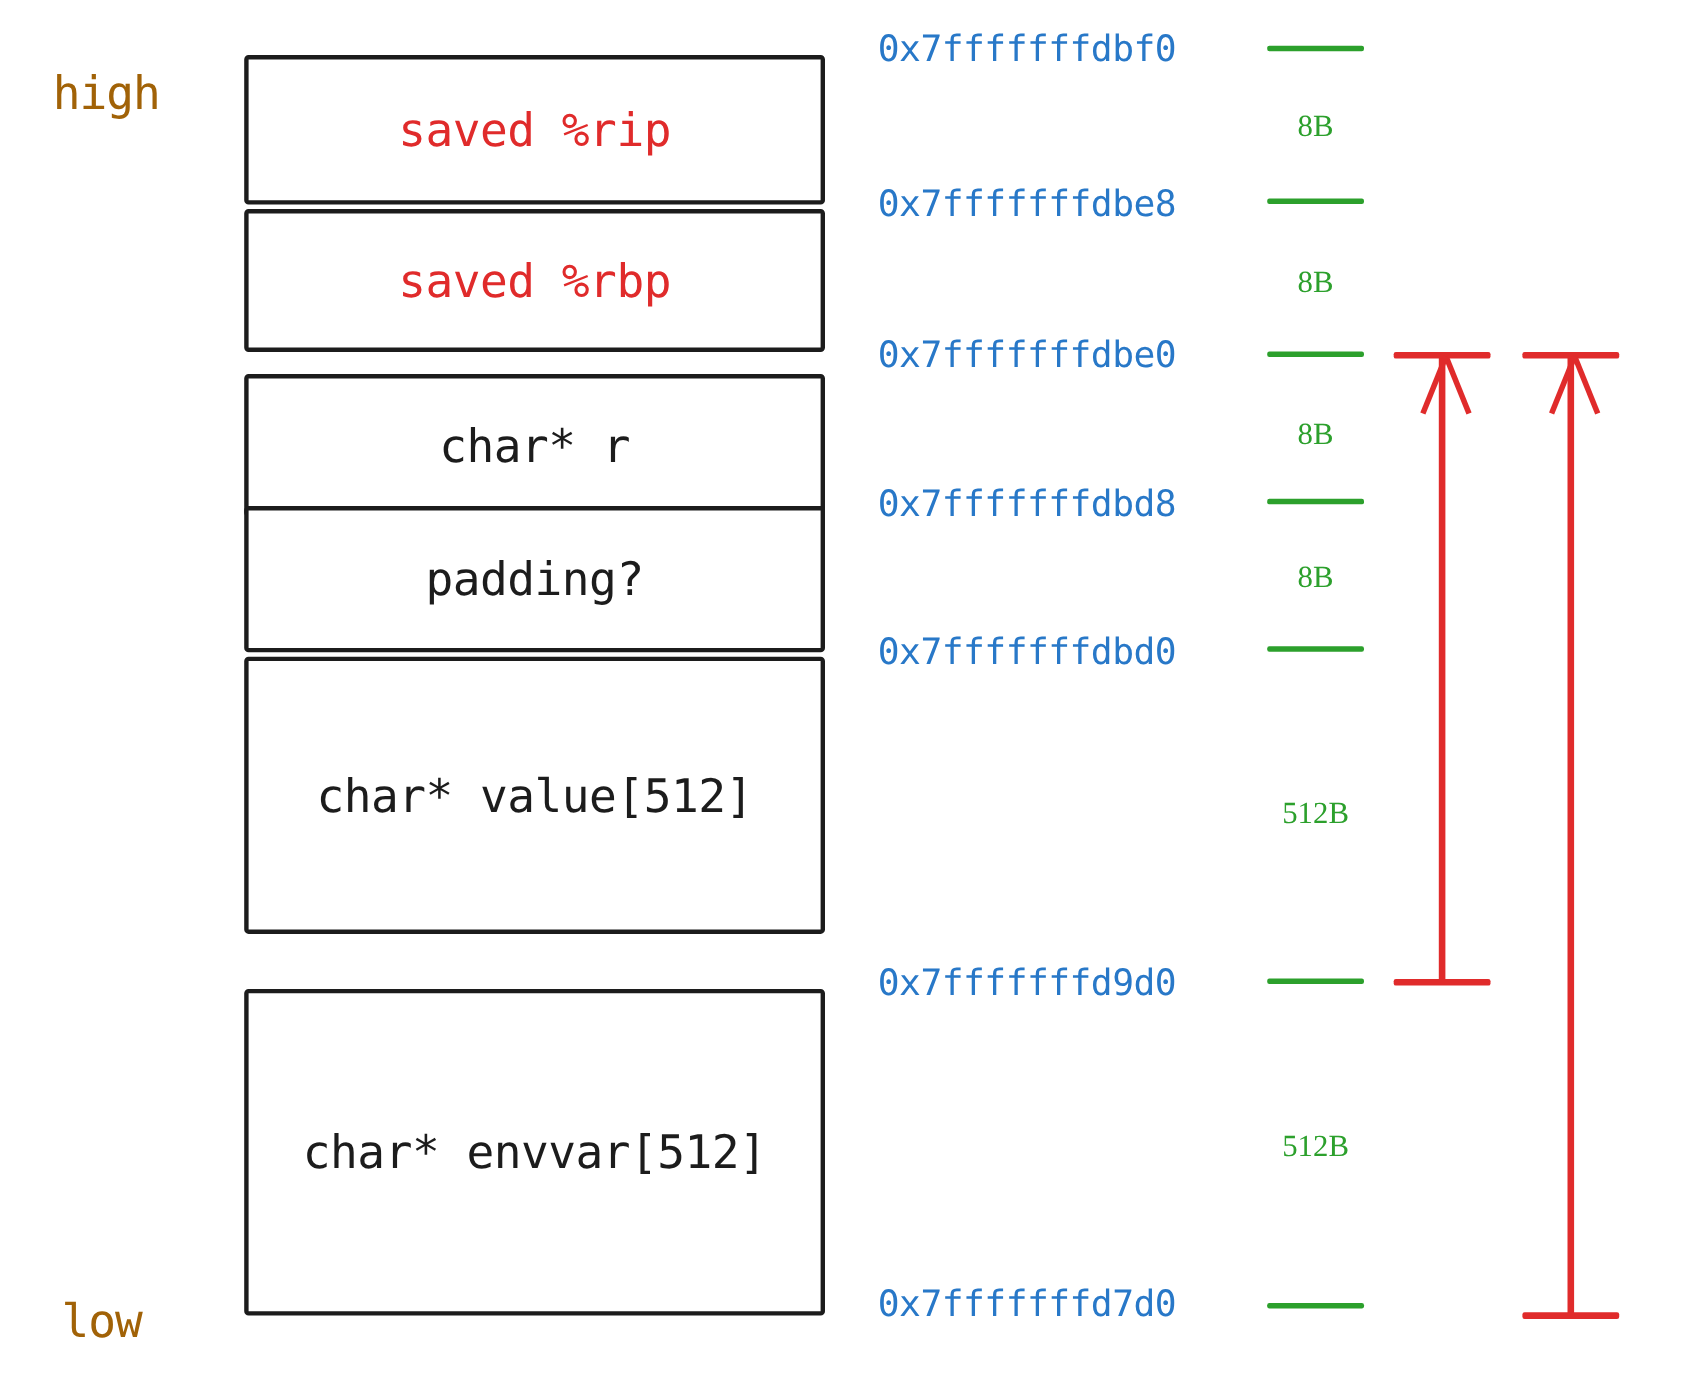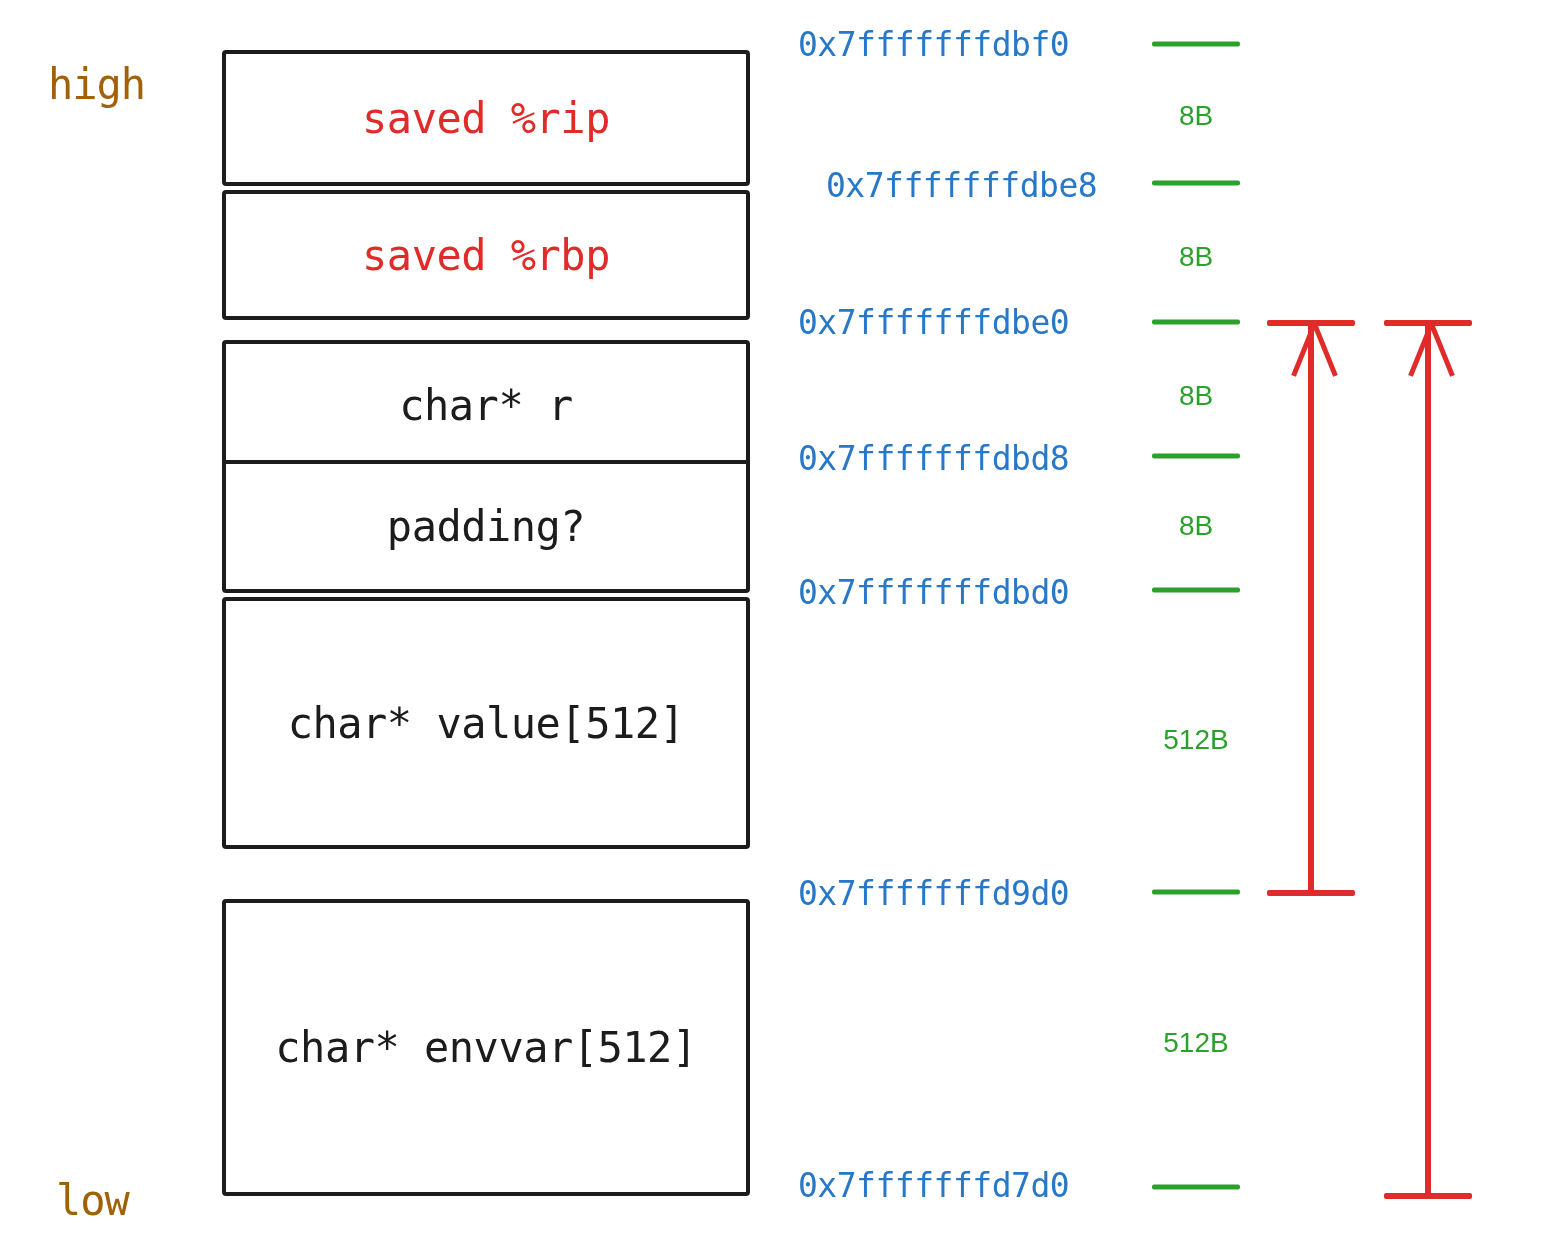--- a/index.html
+++ b/index.html
@@ -66,21 +66,21 @@
     height:5px;
     background:#2ca02c;
     border-radius:2px;
     transform:translateY(-50%);
   }
   .size{
     position:absolute;
     left:1108px;
     width:176px;
     text-align:center;
-    font-family:Liberation Sans, sans-serif;
+    font-family:Liberation Serif, serif;
     font-size:28px;
     color:#2ca02c;
     white-space:nowrap;
     transform:translateY(-50%);
   }
 
   
   #overflow-text{
     position:absolute;
     left:1262px;
@@ -143,21 +143,21 @@
       <div class="stack-box" style="top: 597px; height: 252px;">
         <div class="box-label">char* value[512]</div>
       </div>
       <div class="stack-box" style="top: 899px; height: 297px;">
         <div class="box-label">char* envvar[512]</div>
       </div>
     </div>
 
   <div id="addr-layer">
       <div class="addr" style="top: 44px;">0x7fffffffdbf0</div>
-      <div class="addr" style="top: 185px; margin-left: 28px;">0x7fffffffdbe8</div>
+      <div class="addr" style="top: 185px;">0x7fffffffdbe8</div>
       <div class="addr" style="top: 322px;">0x7fffffffdbe0</div>
       <div class="addr" style="top: 458px;">0x7fffffffdbd8</div>
       <div class="addr" style="top: 592px;">0x7fffffffdbd0</div>
       <div class="addr" style="top: 893px;">0x7fffffffd9d0</div>
       <div class="addr" style="top: 1185px;">0x7fffffffd7d0</div>
     </div>
 
   <div id="ruler-layer">
       <div class="tick" style="top: 44px;"></div>
       <div class="tick" style="top: 183px;"></div>

